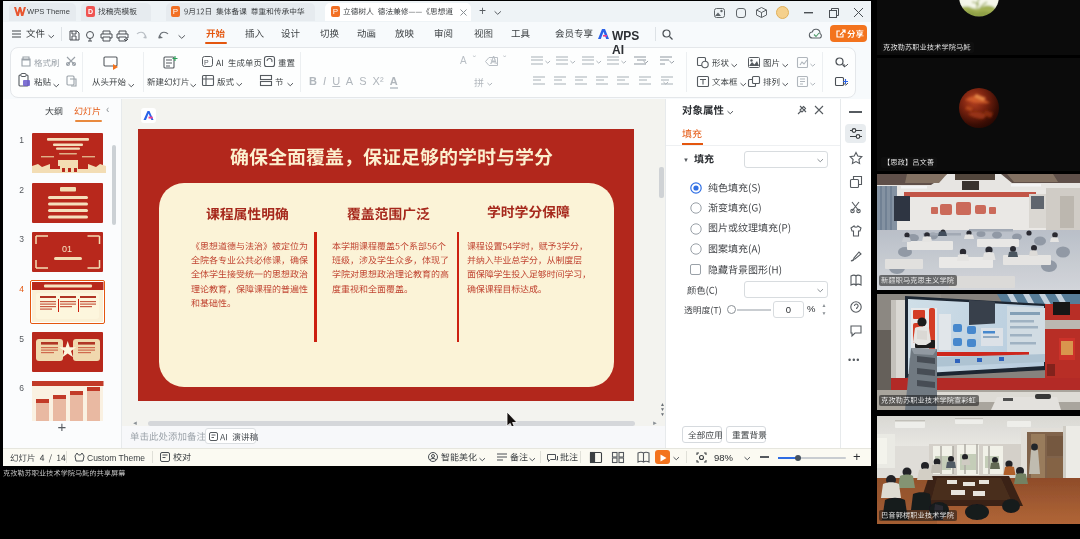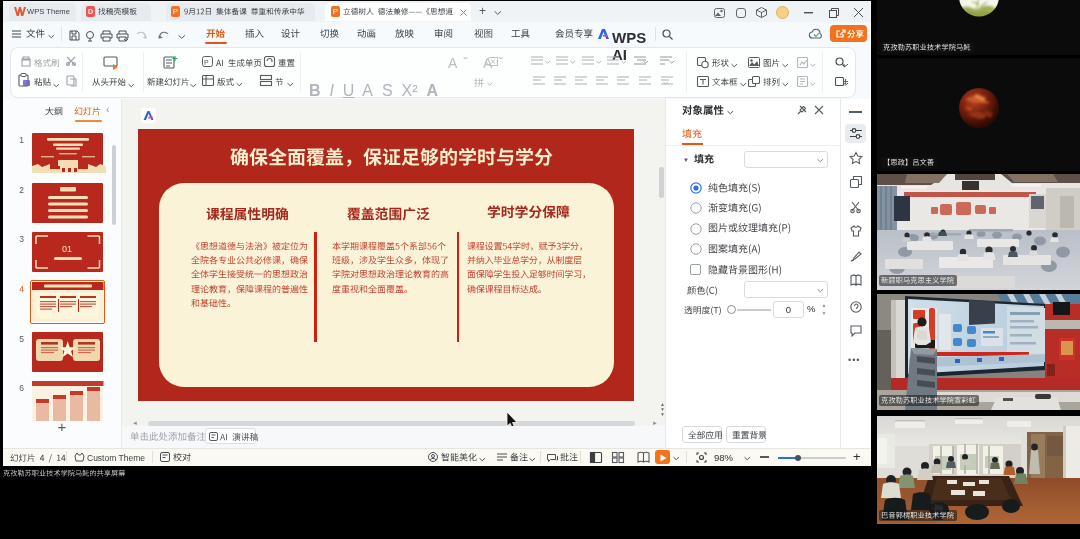--- a/index.html
+++ b/index.html
@@ -215,21 +215,21 @@
         <use href="#r5458" x="1000"></use>
         <use href="#r4e13" x="2000"></use>
         <use href="#r4eab" x="3000"></use>
       </g>
     </svg>
   </div>
 <svg class="ab" style="left:598px;top:29px" width="11" height="10">
     <path d="M0 10L4 0h3l4 10H8.2L5.5 2.8L2.8 10z" fill="#2a62e8"></path>
     <path d="M5 6h4v1.6H5z" fill="#ef3f8f"></path>
   </svg>
-<div style="position:absolute;left:612px;top:29px;width:42px;height:11px;font-size:15px;font-weight:bold;color:#2c2f33;">WPS AI</div>
+<div style="position:absolute;left:612px;top:29px;width:42px;height:11px;font-size:12px;font-weight:bold;color:#2c2f33;">WPS AI</div>
 <div style="position:absolute;left:655px;top:27px;width:1px;height:14px;background:#dde2e6;"></div>
 <svg class="ab" style="left:662px;top:29px" width="11" height="11" fill="none" stroke="#4a4f54" stroke-width="1.2">
     <circle cx="4.5" cy="4.5" r="3.5"></circle>
     <path d="M7.5 7.5l3 3"></path>
   </svg>
 <svg class="ab" style="left:809px;top:28px" width="15" height="12" fill="none" stroke="#4e9b68" stroke-width="1.1">
     <path d="M3.5 10a3 3 0 01-.3-6A4 4 0 0111 5.4A2.6 2.6 0 0111 10z" stroke="#5a6065"></path>
     <path d="M5 6.5l2 2l3-3.5"></path>
   </svg>
 <div style="position:absolute;left:830px;top:25px;width:37px;height:17px;background:#f3731d;border-radius:4px;"></div>
@@ -370,26 +370,26 @@
     <svg width="9" height="11">
       <g transform="translate(0,8.1) scale(0.0085)" fill="#3c4043">
         <use href="#r8282" x="0"></use>
       </g>
     </svg>
   </div>
 <svg class="ab" style="left:287.0px;top:81.5px" width="6.5" height="4.7">
     <path d="M0.52 1.17L3.25 3.7439999999999998L5.98 1.17" stroke="#55595e" stroke-width="1" fill="none"></path>
   </svg>
 <div style="position:absolute;left:300px;top:52px;width:1px;height:40px;background:#eceff1;"></div>
-<div class="ab" style="left:448px;top:55px;color:#b9bfc5;font-size:14px;letter-spacing:6px;white-space:nowrap">Aˇ Aˇ</div>
+<div class="ab" style="left:460px;top:55px;color:#b9bfc5;font-size:10px;letter-spacing:6px;white-space:nowrap">Aˇ Aˇ</div>
 <svg class="ab" style="left:485px;top:57px" width="13" height="9">
     <path d="M4 0.5h8.5v8H4L0.5 4.5z" fill="none" stroke="#b9bfc5"></path>
     <path d="M6 2.5l4 4M10 2.5l-4 4" stroke="#b9bfc5"></path>
   </svg>
-<div class="ab" style="left:309px;top:82px;color:#b0b6bc;font-size:16px;white-space:nowrap"><b>B</b>&nbsp; <i>I</i>&nbsp; <u>U</u>&nbsp; A&nbsp; S&nbsp; X²&nbsp; <b style="border-bottom:2px solid #c9cfd4">A</b></div>
+<div class="ab" style="left:309px;top:75px;color:#b0b6bc;font-size:11px;white-space:nowrap"><b>B</b>&nbsp; <i>I</i>&nbsp; <u>U</u>&nbsp; A&nbsp; S&nbsp; X²&nbsp; <b style="border-bottom:2px solid #c9cfd4">A</b></div>
 <div style="position:absolute;left:474px;top:76.5px;">
     <svg width="11" height="12">
       <g transform="translate(0,9.5) scale(0.01)" fill="#b0b6bc">
         <use href="#r62fc" x="0"></use>
       </g>
     </svg>
   </div>
 <svg class="ab" style="left:487.0px;top:81.5px" width="5.5" height="4.0">
     <path d="M0.44 0.99L2.75 3.168L5.0600000000000005 0.99" stroke="#b0b6bc" stroke-width="1" fill="none"></path>
   </svg>

